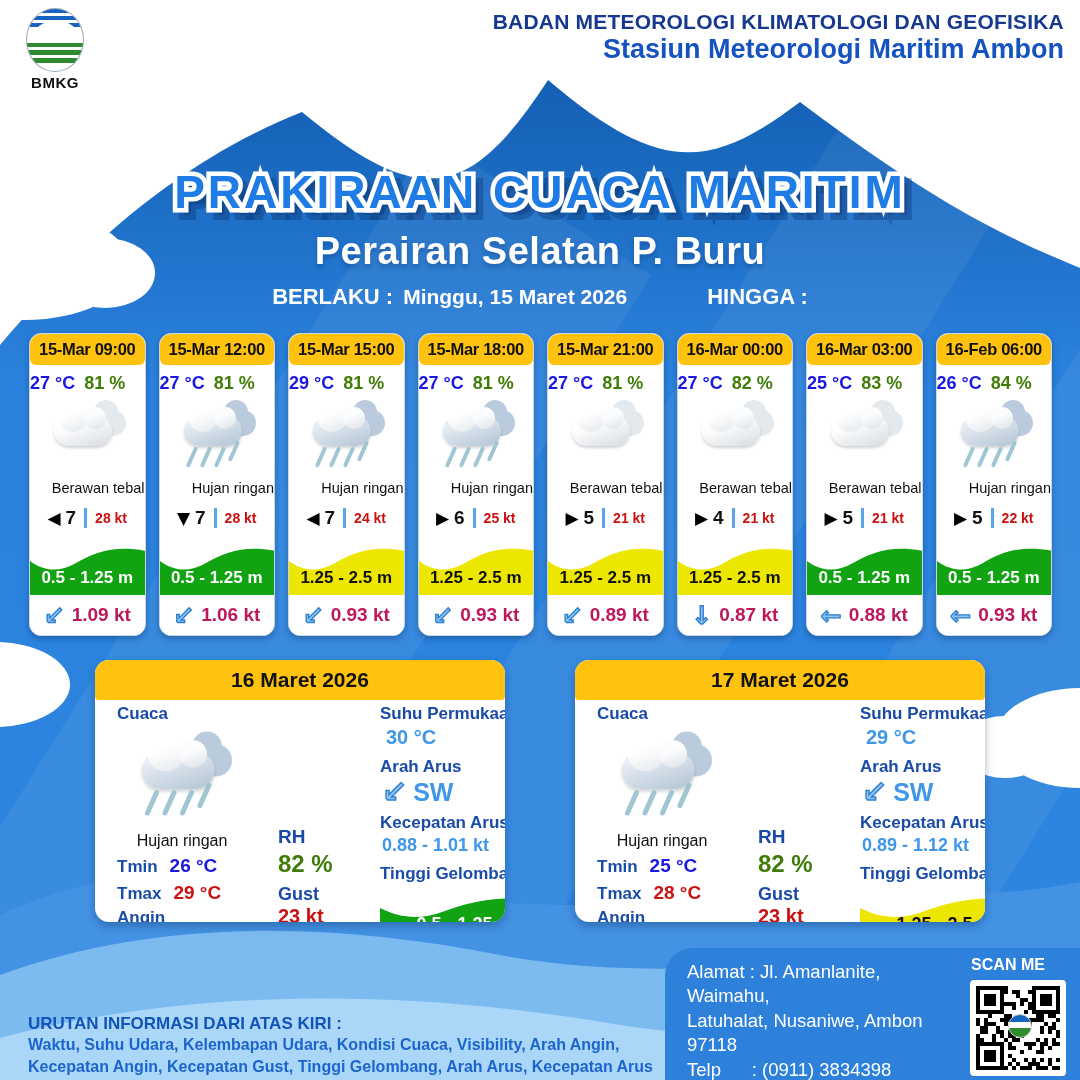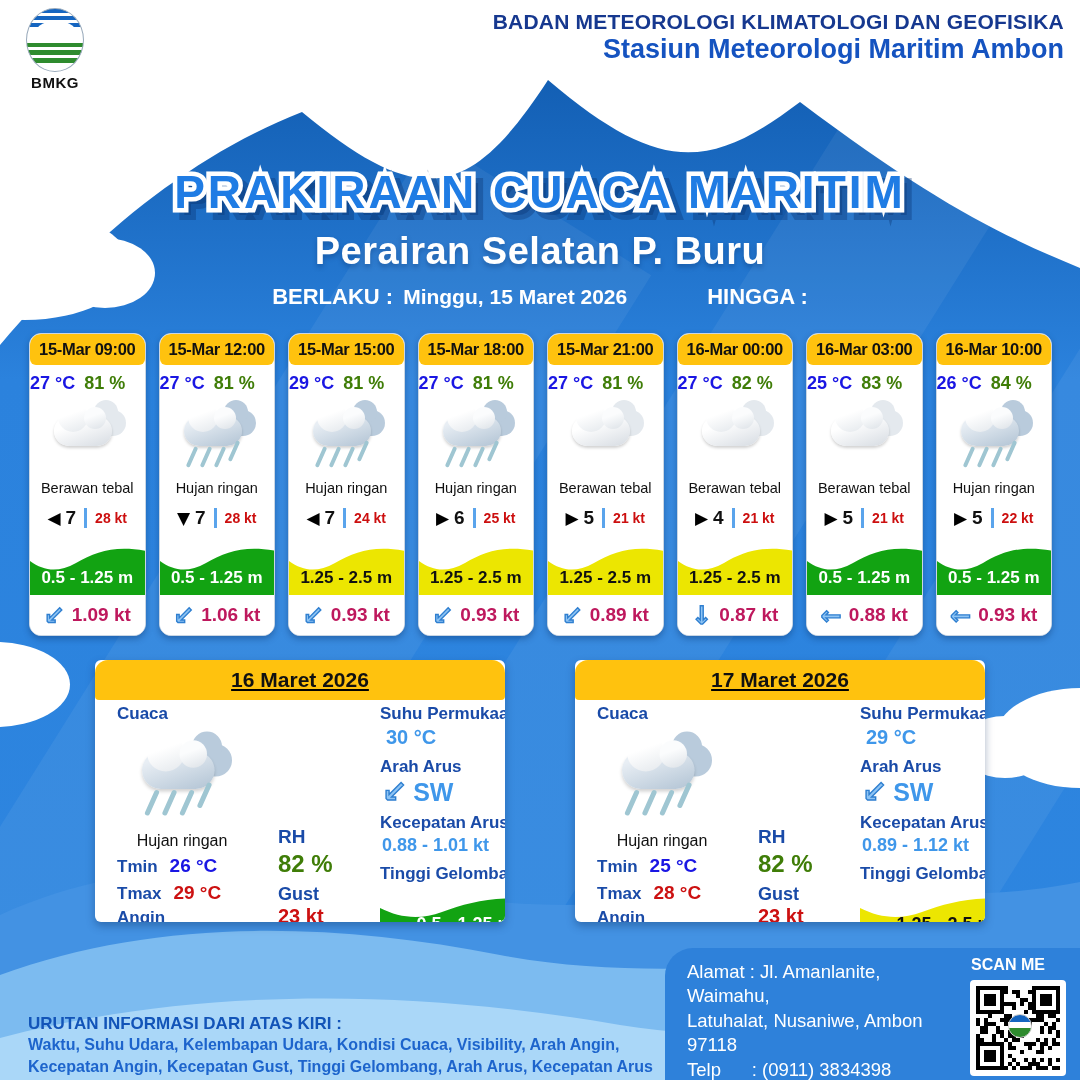--- a/index.html
+++ b/index.html
@@ -54,21 +54,21 @@
     background:linear-gradient(160deg,#ffffff 40%,#e6eaee 95%); }
   .cloud-main::after { content:""; position:absolute; right:6px; top:-9px; width:22px; height:22px; border-radius:50%;
     background:linear-gradient(160deg,#fbfcfd 40%,#dfe4e9 95%); }
   .rains { display:none; }
   .icon-rain .rains { display:block; }
   .icon-rain .cloud-main { background:linear-gradient(160deg,#e8eef4 20%,#b5c6d6 95%); }
   .rains i { position:absolute; width:4px; height:22px; background:#9fc6d2; border-radius:2px; transform:rotate(24deg); top:46px; }
   .rains i:nth-child(1){ left:30px; } .rains i:nth-child(2){ left:44px; } .rains i:nth-child(3){ left:58px; } .rains i:nth-child(4){ left:72px; top:40px; }
   .icon-cloud .cloud-back { background:#e4e9ee; } .icon-cloud .cloud-back::before{ background:#e4e9ee; }
 
-  .cond { text-align:center; font-size:14.5px; color:#111; margin-top:14px; }
+  .cond { text-align:right; font-size:14.5px; color:#111; margin-top:14px; }
   .wind-row { display:flex; align-items:center; justify-content:center; gap:5px; margin-top:auto; margin-bottom:2px; }
   .wind-glyph { font-family:"DejaVu Sans",sans-serif; font-size:17px; color:#000; }
   .wind-num { font-size:19px; font-weight:bold; color:#111; }
   .wdiv { width:3px; height:20px; background:#5aa4ec; margin:0 3px; }
   .gust { font-size:14px; font-weight:bold; color:#cc0f0f; white-space:nowrap; }
 
   .waveband { position:relative; height:60px; margin-top:4px; }
   .waveband svg { position:absolute; left:0; top:0; }
   .wave-green svg path { fill:#12a312; }
   .wave-yellow svg path { fill:#ece601; }
@@ -76,21 +76,21 @@
   .wave-green .wave-label { color:#fff; }
   .wave-yellow .wave-label { color:#111; }
 
   .current-row { height:40px; display:flex; align-items:center; justify-content:center; gap:7px; background:#fff; }
   .cur-glyph { font-family:"DejaVu Sans",sans-serif; font-size:25px; font-weight:bold; color:#8ec4f4;
     -webkit-text-stroke:1.4px #2f7fd0; line-height:1; }
   .cur-speed { font-size:19px; font-weight:bold; color:#be185d; }
 
   
   .daily-row { position:absolute; top:660px; left:95px; display:flex; gap:70px; z-index:4; }
-  .dcard { width:410px; height:262px; background:#fff; border-radius:6px; box-shadow:0 4px 8px rgba(10,40,90,0.35); overflow:hidden;text-decoration:underline; }
+  .dcard { width:410px; height:262px; background:#fff; border-radius:14px; box-shadow:0 4px 8px rgba(10,40,90,0.35); overflow:hidden; }
   .dhead { height:40px; background:#ffc20e; display:flex; align-items:center; justify-content:center;
     font-size:21px; font-weight:bold; color:#111; border-radius:13px 13px 4px 4px; }
   .dbody { position:relative; height:161px; }
   .dlabel { color:#1a4ba8; font-weight:bold; font-size:17px; }
   .dcol-l { position:absolute; left:22px; top:4px; width:150px; }
   .dcol-l .wicon { transform:scale(1.25); transform-origin:20px 10px; height:80px; margin-top:10px; }
   .dcond { font-size:16px; color:#111; margin-top:18px; text-align:center; width:130px; }
   .drow { display:flex; gap:12px; align-items:baseline; margin-top:5px; }
   .dtmin { color:#1a16e3; font-weight:bold; font-size:19px; }
   .dtmax { color:#cc1111; font-weight:bold; font-size:19px; }
@@ -392,21 +392,21 @@
         </svg>
       <div class="wave-label">0.5 - 1.25 m</div>
     </div>
     <div class="current-row">
       <span class="cur-glyph">←</span>
       <span class="cur-speed">0.88 kt</span>
     </div>
   </div>
 
   <div class="card">
-    <div class="card-head">16-Mar 10:00</div>
+    <div class="card-head">16-Feb 06:00</div>
     <div class="temp-row">
         <span class="t-temp">26 °C</span>
         <span class="t-rh">84 %</span>
       </div>
     <div class="wicon icon-rain">
         <span class="cloud-back"></span>
         <span class="cloud-main"></span>
         <span class="rains">
           <i></i>
           <i></i>

